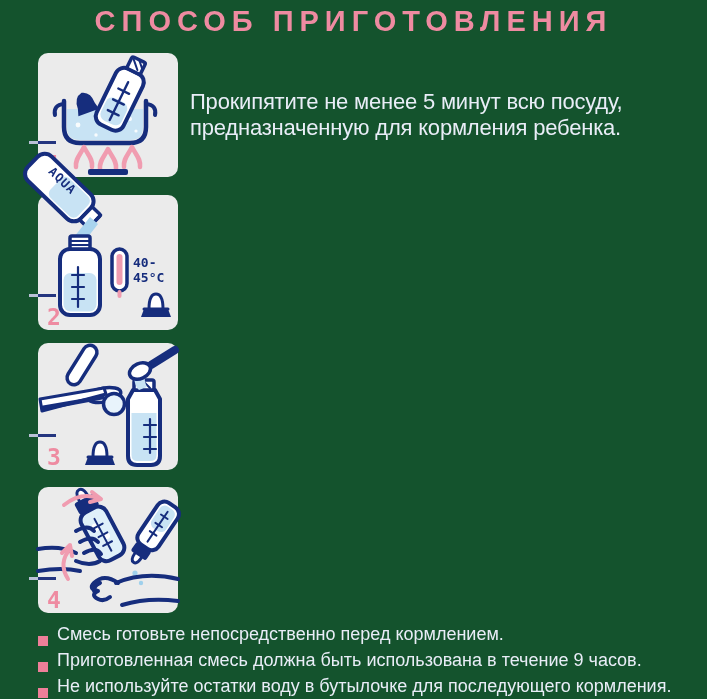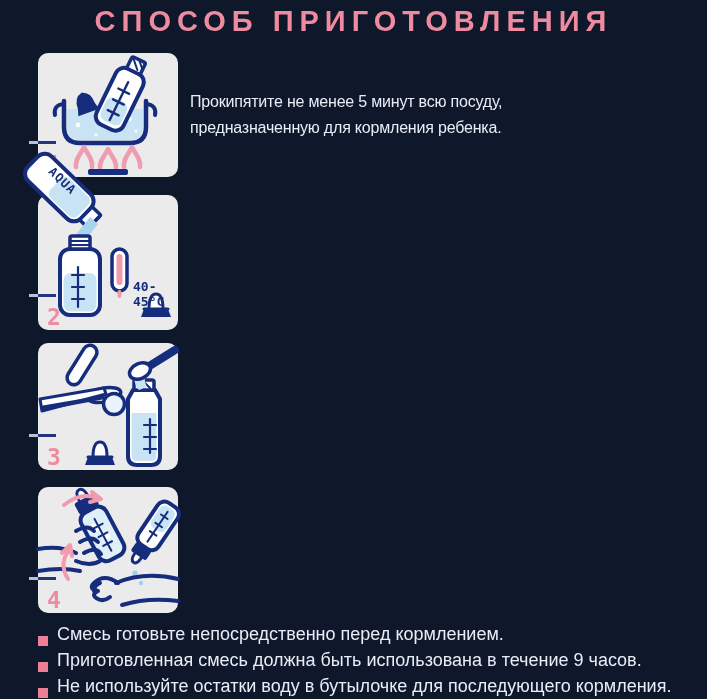--- a/index.html
+++ b/index.html
@@ -1,42 +1,42 @@
 <!DOCTYPE html>
 <html><head>
 <meta charset="utf-8">
 <style>
   * { margin:0; padding:0; box-sizing:border-box; }
   body { background:#0c2186; font-family:"Liberation Sans", sans-serif; }
-  .poster { position:relative; width:707px; height:699px; background:#0f172a; overflow:hidden; }
+  .poster { position:relative; width:707px; height:699px; background:#14532d; overflow:hidden; }
 
   .title { position:absolute; top:5px; left:0; width:100%; text-align:center;
            color:#ee8ba1; font-size:29px; font-weight:bold; letter-spacing:6px; white-space:nowrap; }
 
   .step { position:absolute; left:0; width:707px; }
   .step-1 { top:53px;  height:124px; }
   .step-2 { top:195px; height:135px; }
   .step-3 { top:343px; height:127px; }
   .step-4 { top:487px; height:126px; }
 
   .icon-box { position:absolute; left:38px; top:0; width:140px; height:100%;
               background:#ebebeb; border-radius:10px; }
   .icon-box svg { position:absolute; left:0; top:0; width:100%; height:100%; overflow:visible; }
   .num { position:absolute; left:9px; bottom:0px; color:#ee8ba1;
          font-family:"DejaVu Sans Mono", monospace; font-weight:bold; font-size:23px; }
   .tick { position:absolute; left:-9px; bottom:33px; width:27px; height:3px;
           background:linear-gradient(to right,#b9c1d6 0 34%,#24357f 34%); }
 
   .step-text { position:absolute; left:190px; top:50%; transform:translateY(-50%);
-               color:#e9edf7; font-size:16px; line-height:26px; letter-spacing:-0.2px;
+               color:#e9edf7; font-size:22px; line-height:26px; letter-spacing:-0.2px;
                white-space:pre; }
 
   .temp-label { position:absolute; left:95px; top:60px; color:#162d7d;
                 font-family:"DejaVu Sans Mono", monospace; font-weight:bold;
-                font-size:13px; line-height:15px; white-space:pre;margin-top:24px; }
+                font-size:13px; line-height:15px; white-space:pre; }
 
   .notes { position:absolute; left:38px; top:623px; right:8px; }
   .note  { display:flex; align-items:flex-end; margin-bottom:3px;
            color:#e9edf7; font-size:18px; line-height:23px; white-space:nowrap; }
   .bullet { width:10px; height:10px; background:#ee7f99; margin:6px 9px 0 0; flex:none; }
 </style>
 </head>
 <body>
 
 <div class="poster">

